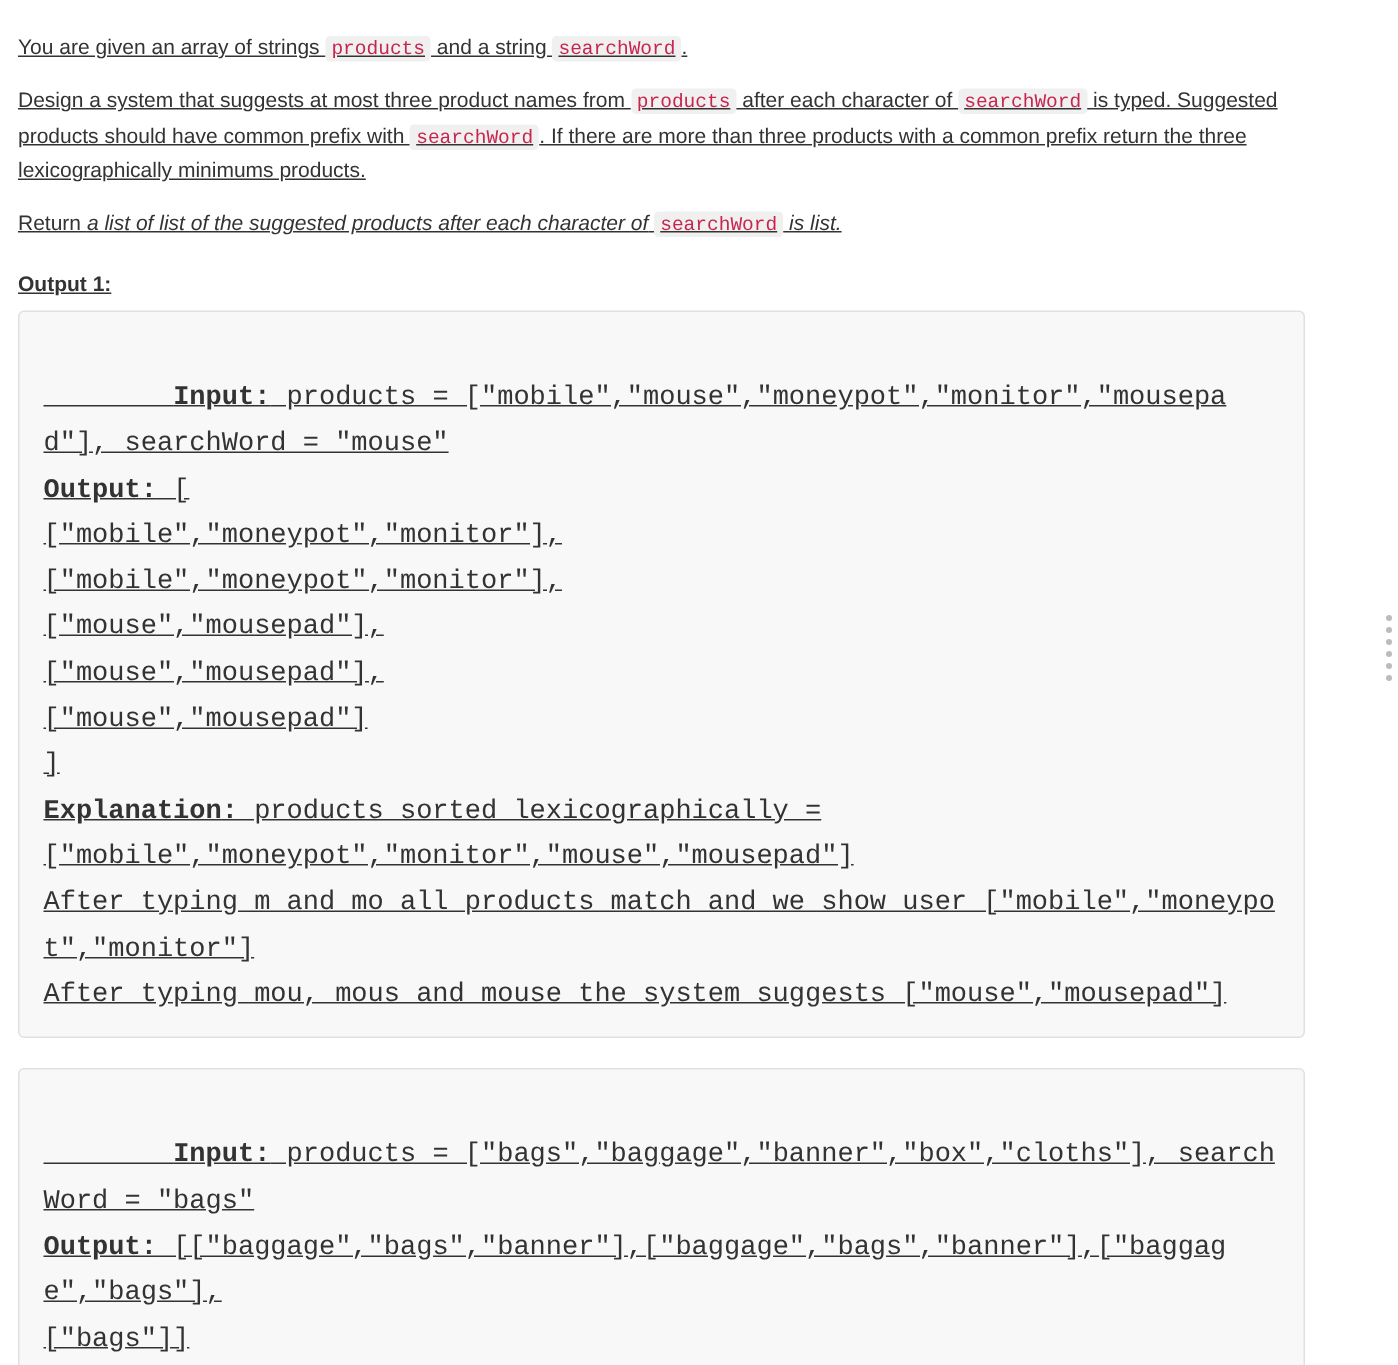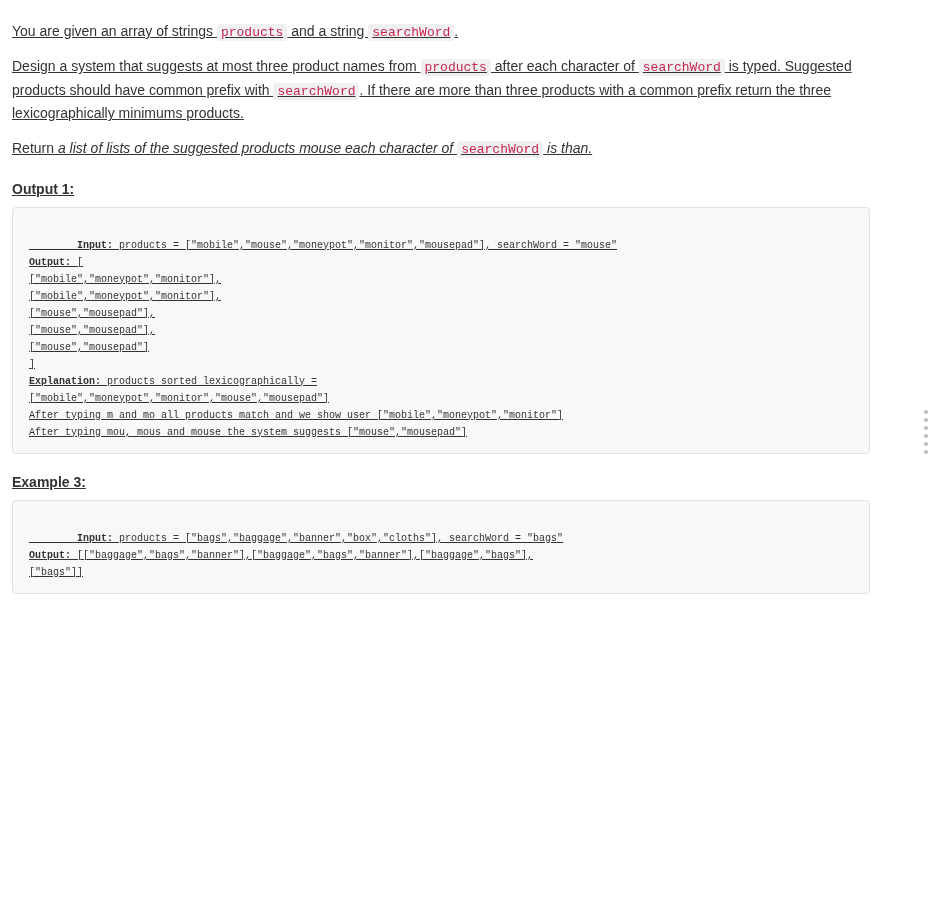--- a/index.html
+++ b/index.html
@@ -56,21 +56,21 @@
       font-size: 14px;
       margin-bottom: 10px;
     }
 
     .code-block {
       background: #f8f8f8;
       border: 1px solid #e0e0e0;
       border-radius: 4px;
       padding: 12px 16px;
       font-family: 'Courier New', Courier, monospace;
-      font-size: 10px;
+      font-size: 18px;
       line-height: 1.7;
       white-space: pre-wrap;
       word-break: break-all;
     }
 
     .code-block .label {
       font-weight: bold;
     }
 
     .page-wrapper {
@@ -84,21 +84,21 @@
   <div class="main-container">
 
     <div class="problem-description">
       <p>
         You are given an array of strings <code>products</code> and a string <code>searchWord</code>.
       </p>
       <p>
         Design a system that suggests at most three product names from <code>products</code> after each character of <code>searchWord</code> is typed. Suggested products should have common prefix with <code>searchWord</code>. If there are more than three products with a common prefix return the three lexicographically minimums products.
       </p>
       <p>
-        Return <em>a list of lists of the suggested products mouse each character of</em> <code>searchWord</code> <em>is than.</em>
+        Return <em>a list of list of the suggested products after each character of</em> <code>searchWord</code> <em>is list.</em>
       </p>
     </div>
 
     <div class="example-section">
       <div class="example-title">
         <span>Output 1:</span>
       </div>
       <div class="code-block">
         <span class="label">Input:</span> products = ["mobile","mouse","moneypot","monitor","mousepad"], searchWord = "mouse"
 <span class="label">Output:</span> [
@@ -109,23 +109,20 @@
 ["mouse","mousepad"]
 ]
 <span class="label">Explanation:</span> products sorted lexicographically =
 ["mobile","moneypot","monitor","mouse","mousepad"]
 After typing m and mo all products match and we show user ["mobile","moneypot","monitor"]
 After typing mou, mous and mouse the system suggests ["mouse","mousepad"]</div>
     </div>
 
 
     <div class="example-section">
-      <div class="example-title">
-        <span>Example 3:</span>
-      </div>
       <div class="code-block">
         <span class="label">Input:</span> products = ["bags","baggage","banner","box","cloths"], searchWord = "bags"
 <span class="label">Output:</span> [["baggage","bags","banner"],["baggage","bags","banner"],["baggage","bags"],
 ["bags"]]</div>
     </div>
   </div>
 
   <div style="position: fixed; right: 4px; top: 45%; display: flex; flex-direction: column; gap: 4px;">
     <div style="width: 4px; height: 4px; background: #bbb; border-radius: 50%;"></div>
     <div style="width: 4px; height: 4px; background: #bbb; border-radius: 50%;"></div>

